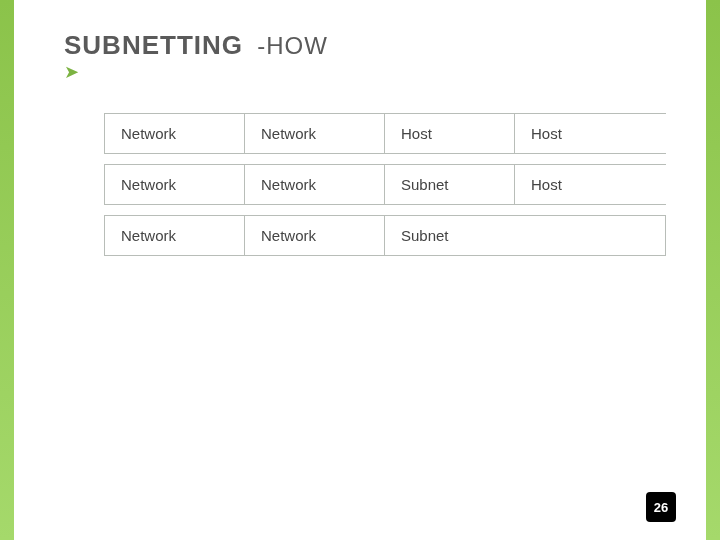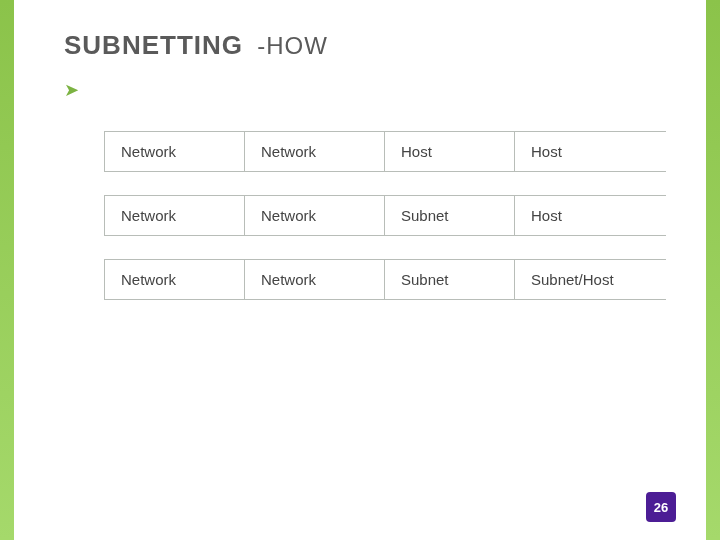--- a/index.html
+++ b/index.html
@@ -40,21 +40,20 @@
       top: 0;
       bottom: 0;
       padding: 30px 40px 20px 50px;
     }
 
     .title {
       font-size: 26px;
       font-weight: 700;
       color: #5a5a5a;
       letter-spacing: 1px;
-      margin-bottom: 18px;
       text-transform: uppercase;
     }
 
     .subtitle {
       font-size: 20px;
       color: #4a4a4a;
       margin-bottom: 30px;
       display: flex;
       align-items: center;
       gap: 6px;
@@ -62,21 +61,21 @@
 
     .bullet-arrow {
       color: #7cb342;
       font-size: 18px;
       margin-right: 4px;
     }
 
     .table-grid {
       display: flex;
       flex-direction: column;
-      gap: 23px;
+      gap: 10px;
       margin-left: 40px;
     }
 
     .t-row {
       display: grid;
       grid-template-columns: 140px 140px 130px 160px;
       border: 1.5px solid #b8bdb8;
     }
 
     .t-cell {
@@ -88,21 +87,21 @@
     }
 
     .t-cell:last-child {
       border-right: none;
     }
 
     .page-number {
       position: absolute;
       bottom: 18px;
       right: 30px;
-      background: #4c1d95;
+      background: #000000;
       color: white;
       font-size: 13px;
       font-weight: 600;
       width: 30px;
       height: 30px;
       border-radius: 4px;
       display: flex;
       align-items: center;
       justify-content: center;
       text-align: right;
@@ -138,20 +137,19 @@
       <div class="t-cell">Network</div>
       <div class="t-cell">Network</div>
       <div class="t-cell">Subnet</div>
       <div class="t-cell">Host</div>
     </div>
 
     <div class="t-row">
       <div class="t-cell">Network</div>
       <div class="t-cell">Network</div>
       <div class="t-cell">Subnet</div>
-      <div class="t-cell">Subnet/Host</div>
     </div>
 
   </div>
 
   <div class="page-number">26</div>
 
 </div>
 
 </body></html>

